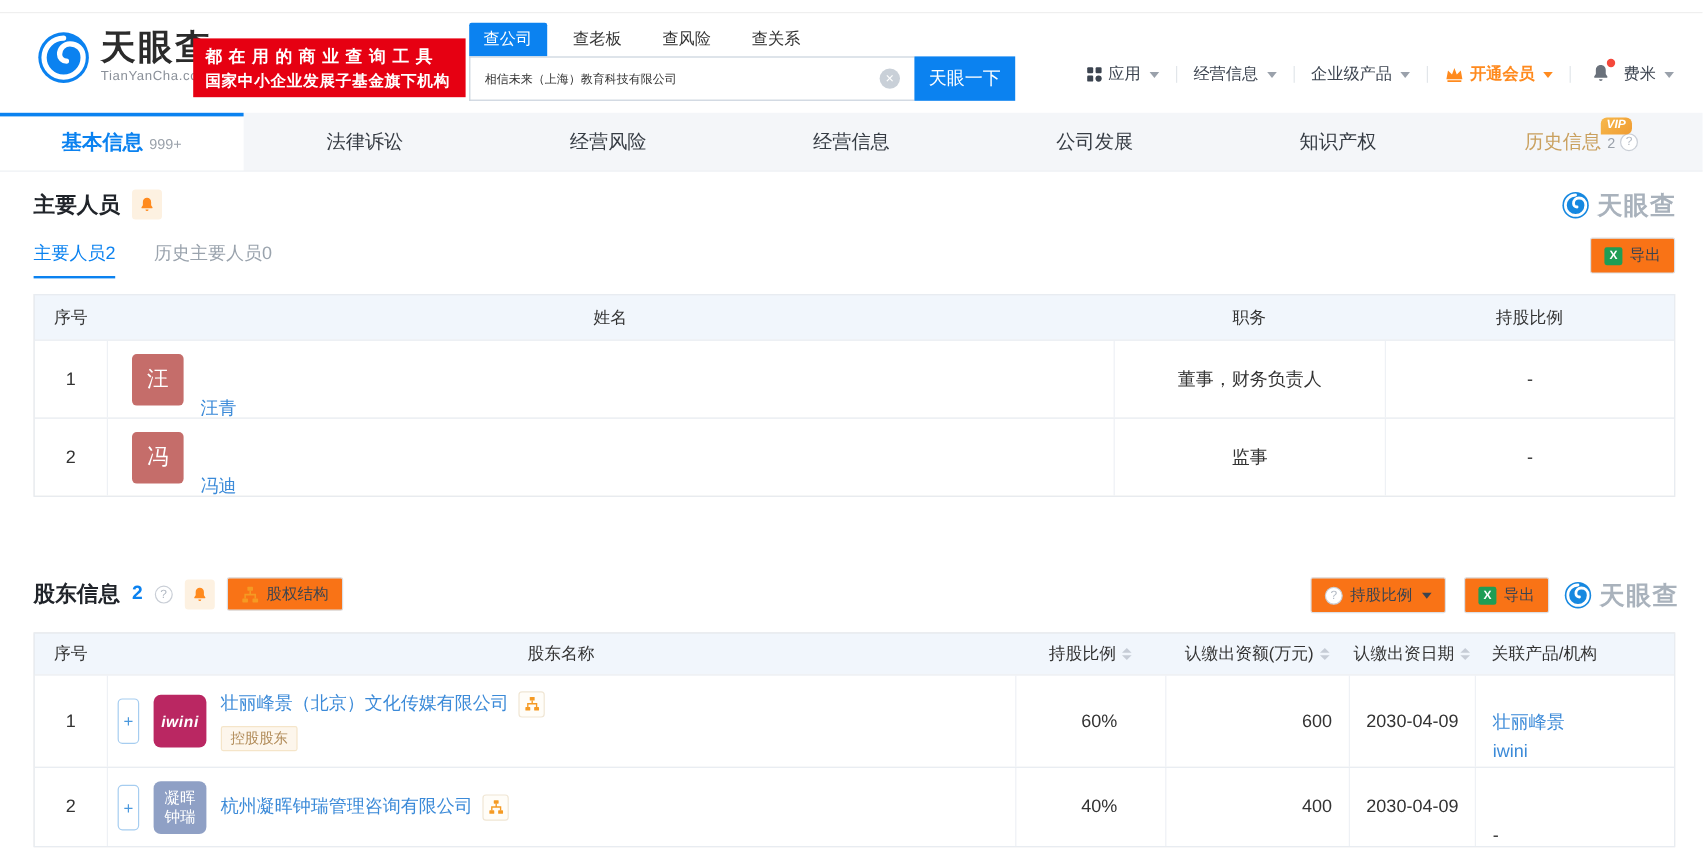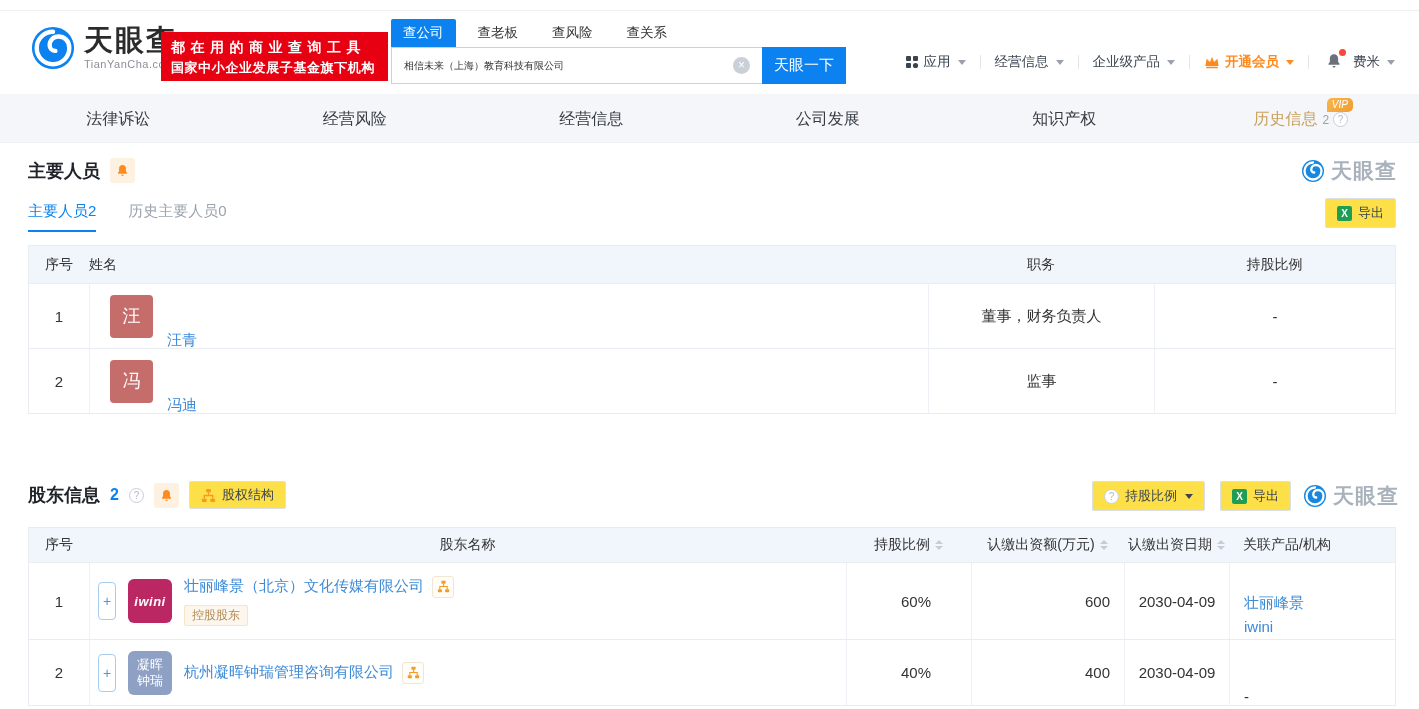--- a/index.html
+++ b/index.html
@@ -33,31 +33,31 @@
   .nav-vip .caret { border-top-color:#ff8a1e; }
   .bell-wrap { position:relative; margin:0 10px 0 2px; cursor:pointer; }
   .red-dot { position:absolute; top:-3px; right:-3px; width:7px; height:7px; border-radius:50%; background:#f5483b; }
 
   
   .tabbar { position:absolute; top:94px; left:0; right:0; height:49px; background:#f4f6f9; display:flex; border-bottom:1px solid #eef0f3; }
   .tabcell { flex:1; text-align:center; line-height:49px; font-size:16px; color:#363c44; cursor:pointer; position:relative; white-space:nowrap; }
   .tabcell.active { background:#fff; border-top:3px solid #0b82f0; line-height:44px; color:#0b82f0; font-weight:bold; font-size:17px; }
   .tab-count { color:#9aa1aa; font-size:12px; font-weight:normal; margin-left:5px; }
   .tabcell.history { color:#c9a05e; }
-  .vip-badge { position:absolute; top:4px; left:calc(50% + 16px); background:linear-gradient(135deg,#f7b84b,#ef9c33); color:#fff; font-size:10px; font-style:italic; font-weight:normal; line-height:1; padding:2px 5px; border-radius:5px 5px 5px 0;margin-left:10px; }
+  .vip-badge { position:absolute; top:4px; left:calc(50% + 16px); background:linear-gradient(135deg,#f7b84b,#ef9c33); color:#fff; font-size:10px; font-style:italic; font-weight:bold; line-height:1; padding:2px 5px; border-radius:5px 5px 5px 0; }
   .help { display:inline-flex; width:15px; height:15px; border-radius:50%; border:1px solid #c9ced6; color:#b3bac4; font-size:10px; align-items:center; justify-content:center; vertical-align:middle; cursor:pointer; background:#fff; }
   .tabcell .help { margin-left:4px; }
 
   
   .sec-title { position:absolute; left:28px; display:flex; align-items:center; gap:10px; }
   .sec-title h2 { font-size:18px; font-weight:bold; color:#20242a; }
   .count-blue { color:#0b82f0; font-weight:bold; font-size:16px; }
   .bell-btn { width:25px; height:25px; background:#fdf1e1; border-radius:3px; display:flex; align-items:center; justify-content:center; cursor:pointer; border:none; }
   .wm { position:absolute; display:flex; align-items:center; gap:6px; color:#a9b2bc; font-weight:bold; font-size:21px; letter-spacing:1px; }
-  .btn { display:inline-flex; align-items:center; gap:6px; height:30px; padding:0 11px; background:#fde047; border:1px solid #dcdfe4; border-radius:2px; font-size:13px; color:#3c4450; cursor:pointer; font-family:inherit; }
+  .btn { display:inline-flex; align-items:center; gap:6px; height:30px; padding:0 11px; background:#f97316; border:1px solid #dcdfe4; border-radius:2px; font-size:13px; color:#3c4450; cursor:pointer; font-family:inherit; }
   .xls { width:15px; height:15px; background:#1f9d55; border-radius:2px; color:#fff; font-size:10px; font-weight:bold; display:flex; align-items:center; justify-content:center; }
   .xls::after { content:"X"; }
 
   .subtabs { position:absolute; left:28px; top:202px; font-size:15px; display:flex; gap:32px; }
   .subtab { cursor:pointer; color:#9aa3ad; padding-bottom:9px; }
   .subtab.active { color:#0b82f0; border-bottom:2px solid #0b82f0; }
 
   
   .t { position:absolute; left:28px; width:1368px; border:1px solid #e8ecf1; background:#e5e5e5; }
   .thead { display:flex; background:#f1f6fc; align-items:center; font-size:14px; color:#333; }
@@ -171,20 +171,23 @@
         <span class="red-dot"></span>
       </div>
       <div class="nav-item">
         <span>费米</span>
           <i class="caret"></i>
       </div>
     </nav>
   </header>
 
   <div class="tabbar">
+    <div class="tabcell active">
+      <span>基本信息</span><span class="tab-count">999+</span>
+    </div>
     <div class="tabcell"><span>法律诉讼</span></div>
     <div class="tabcell"><span>经营风险</span></div>
     <div class="tabcell"><span>经营信息</span></div>
     <div class="tabcell"><span>公司发展</span></div>
     <div class="tabcell"><span>知识产权</span></div>
     <div class="tabcell history">
       <span>历史信息</span><span class="tab-count">2</span><span class="help">?</span>
       <span class="vip-badge">VIP</span>
     </div>
   </div>
@@ -211,21 +214,21 @@
     <span class="subtab"><span>历史主要人员</span><span>0</span></span>
   </div>
   <button class="btn" style="position:absolute; right:23px; top:198px;">
     <span class="xls"></span>
     <span>导出</span>
   </button>
 
   <div class="t t1" style="top:245px;">
     <div class="thead">
       <div class="th c1 cC" style="text-align:center;">序号</div>
-      <div class="th c2" style="text-align:left;">姓名</div>
+      <div class="th c2" style="text-align:center;">姓名</div>
       <div class="th c3" style="text-align:center;">职务</div>
       <div class="th c4" style="text-align:center;">持股比例</div>
     </div>
     <div class="trow">
       <div class="td c1 cC body-txt">1</div>
       <div class="td c2 pad-name">
         <span class="avatar">汪</span>
         <a class="name-link">汪青</a>
       </div>
       <div class="td c3 cC body-txt">董事，财务负责人</div>

